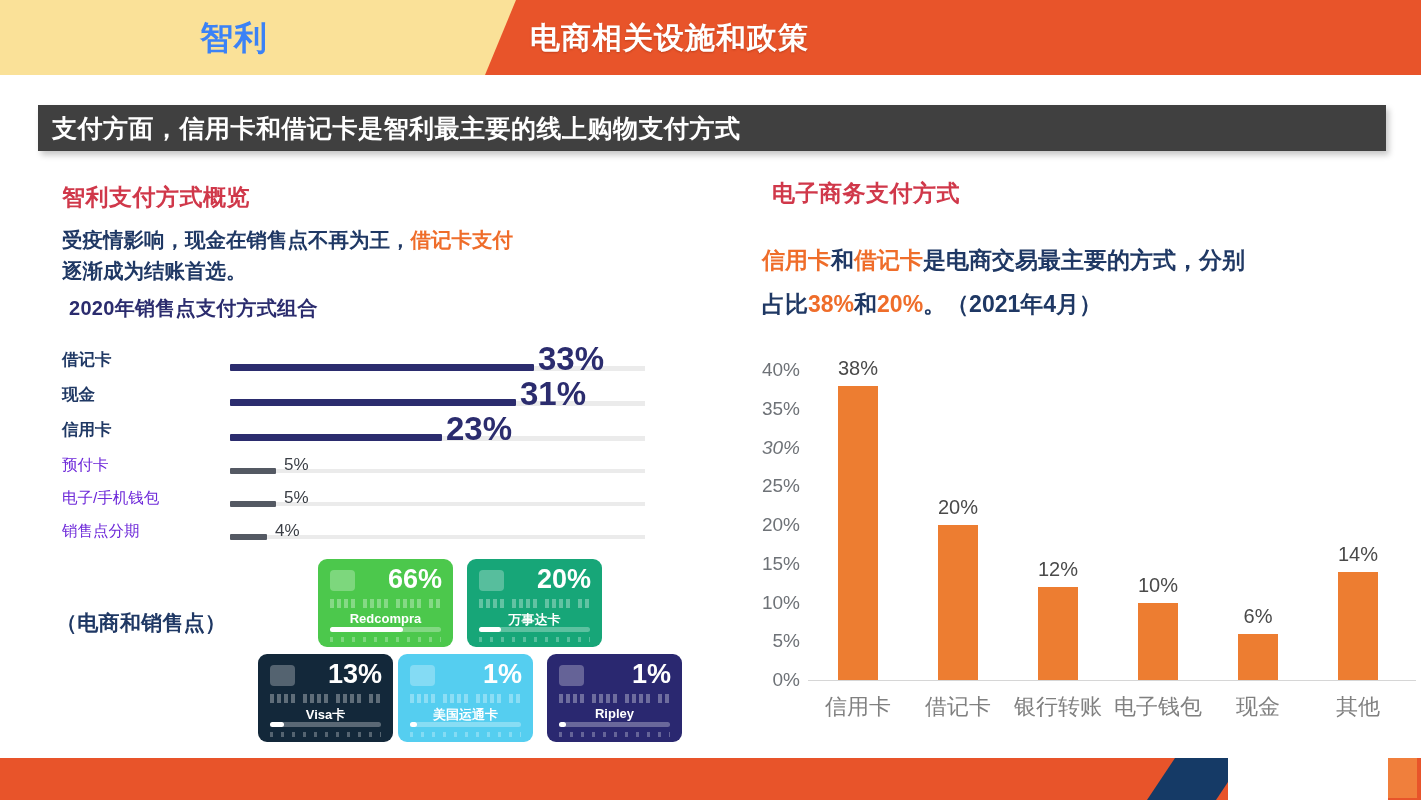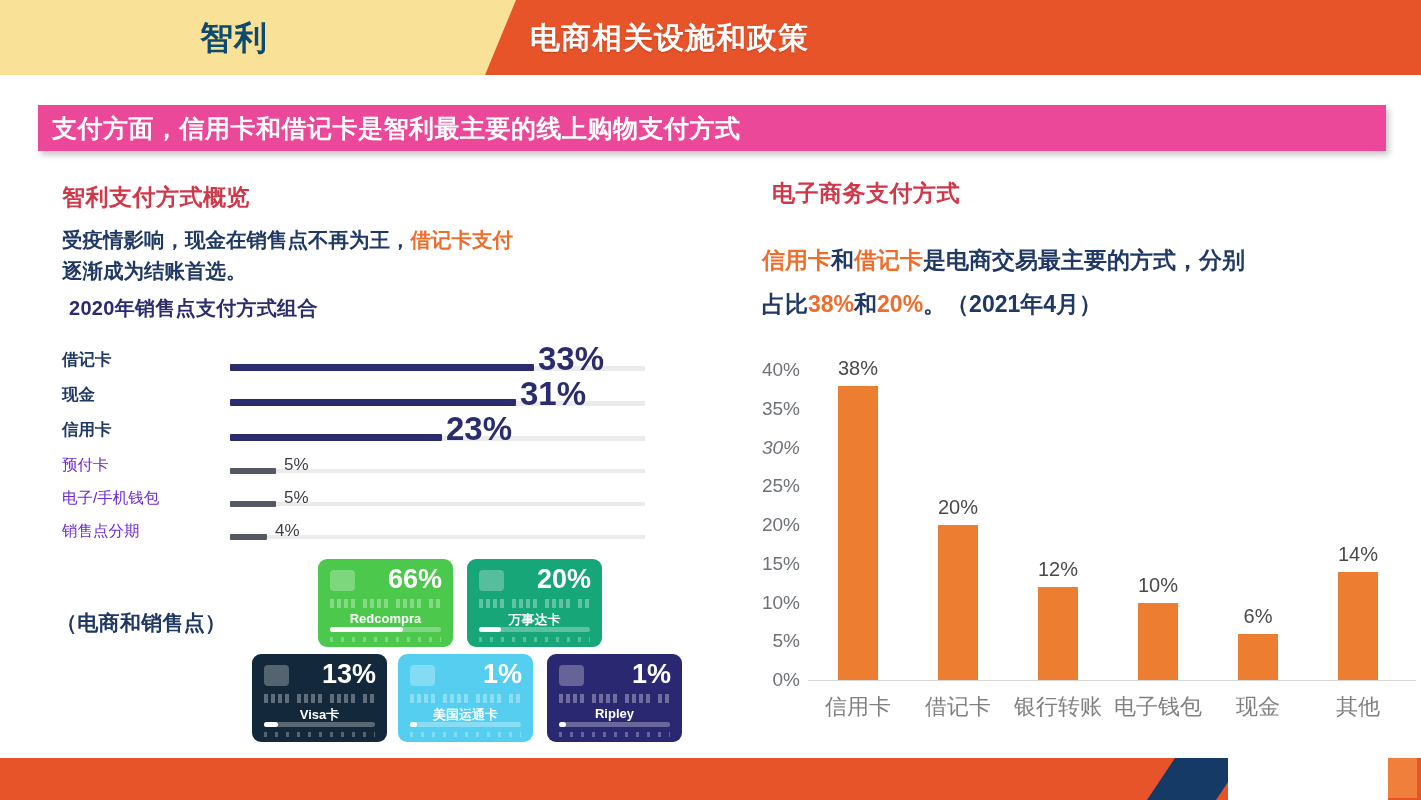--- a/index.html
+++ b/index.html
@@ -8,28 +8,28 @@
     font-family:"Liberation Sans","DejaVu Sans",sans-serif;
     position:relative;
   }
 
   
   #header{position:absolute;left:0;top:0;width:1421px;height:75px;overflow:hidden;}
   #header-left{position:absolute;left:0;top:0;width:530px;height:75px;background:#fae198;}
   #header-right{position:absolute;left:0;top:0;width:1421px;height:75px;background:#e8542a;
       clip-path:polygon(516px 0, 1421px 0, 1421px 75px, 485px 75px);}
   #country-title{position:absolute;left:200px;top:15px;width:300px;height:46px;
-      font-size:33px;font-weight:bold;color:#0c4a6e;letter-spacing:1px;line-height:46px;}
+      font-size:33px;font-weight:bold;color:#3b82f6;letter-spacing:1px;line-height:46px;}
   #section-title{position:absolute;left:530px;top:14px;height:48px;line-height:48px;
       font-size:30px;font-weight:bold;color:#ffffff;letter-spacing:1px;
       text-shadow:0 1px 2px rgba(120,30,0,.35);}
 
   
   #banner{position:absolute;left:38px;top:105px;width:1348px;height:46px;
-      background:#ec4899;box-shadow:3px 4px 6px rgba(0,0,0,.22);}
+      background:#404040;box-shadow:3px 4px 6px rgba(0,0,0,.22);}
   #banner-text{position:absolute;left:14px;top:0;height:46px;line-height:46px;
       font-size:25px;font-weight:bold;color:#ffffff;letter-spacing:.5px;}
 
   
   #left-col{position:absolute;left:0;top:160px;width:700px;height:590px;}
   .sec-head{position:absolute;font-size:23px;font-weight:bold;color:#d0384a;letter-spacing:.5px;}
   #left-sec-head{left:62px;top:22px;}
   #left-lead{position:absolute;left:62px;top:64px;width:600px;
       font-size:20.5px;font-weight:bold;color:#1f3864;line-height:31px;}
   .hl-orange{color:#ef6d2a;}
@@ -186,21 +186,21 @@
       <div class="ccard" style="left: 217px; top: 0px; background: rgb(23, 166, 120);">
         <div class="chip"></div>
         <div class="cpct">20%</div>
         <div class="cnum"></div>
         <div class="cname">万事达卡</div>
         <div class="ctrack">
           <div class="cfill" style="width: 22px;"></div>
         </div>
         <div class="cdots"></div>
       </div>
-      <div class="ccard" style="left: 2px; top: 95px; background: rgb(19, 40, 58);">
+      <div class="ccard" style="left: 8px; top: 95px; background: rgb(19, 40, 58);">
         <div class="chip"></div>
         <div class="cpct">13%</div>
         <div class="cnum"></div>
         <div class="cname">Visa卡</div>
         <div class="ctrack">
           <div class="cfill" style="width: 14px;"></div>
         </div>
         <div class="cdots"></div>
       </div>
       <div class="ccard" style="left: 148px; top: 95px; background: rgb(85, 206, 240);">

